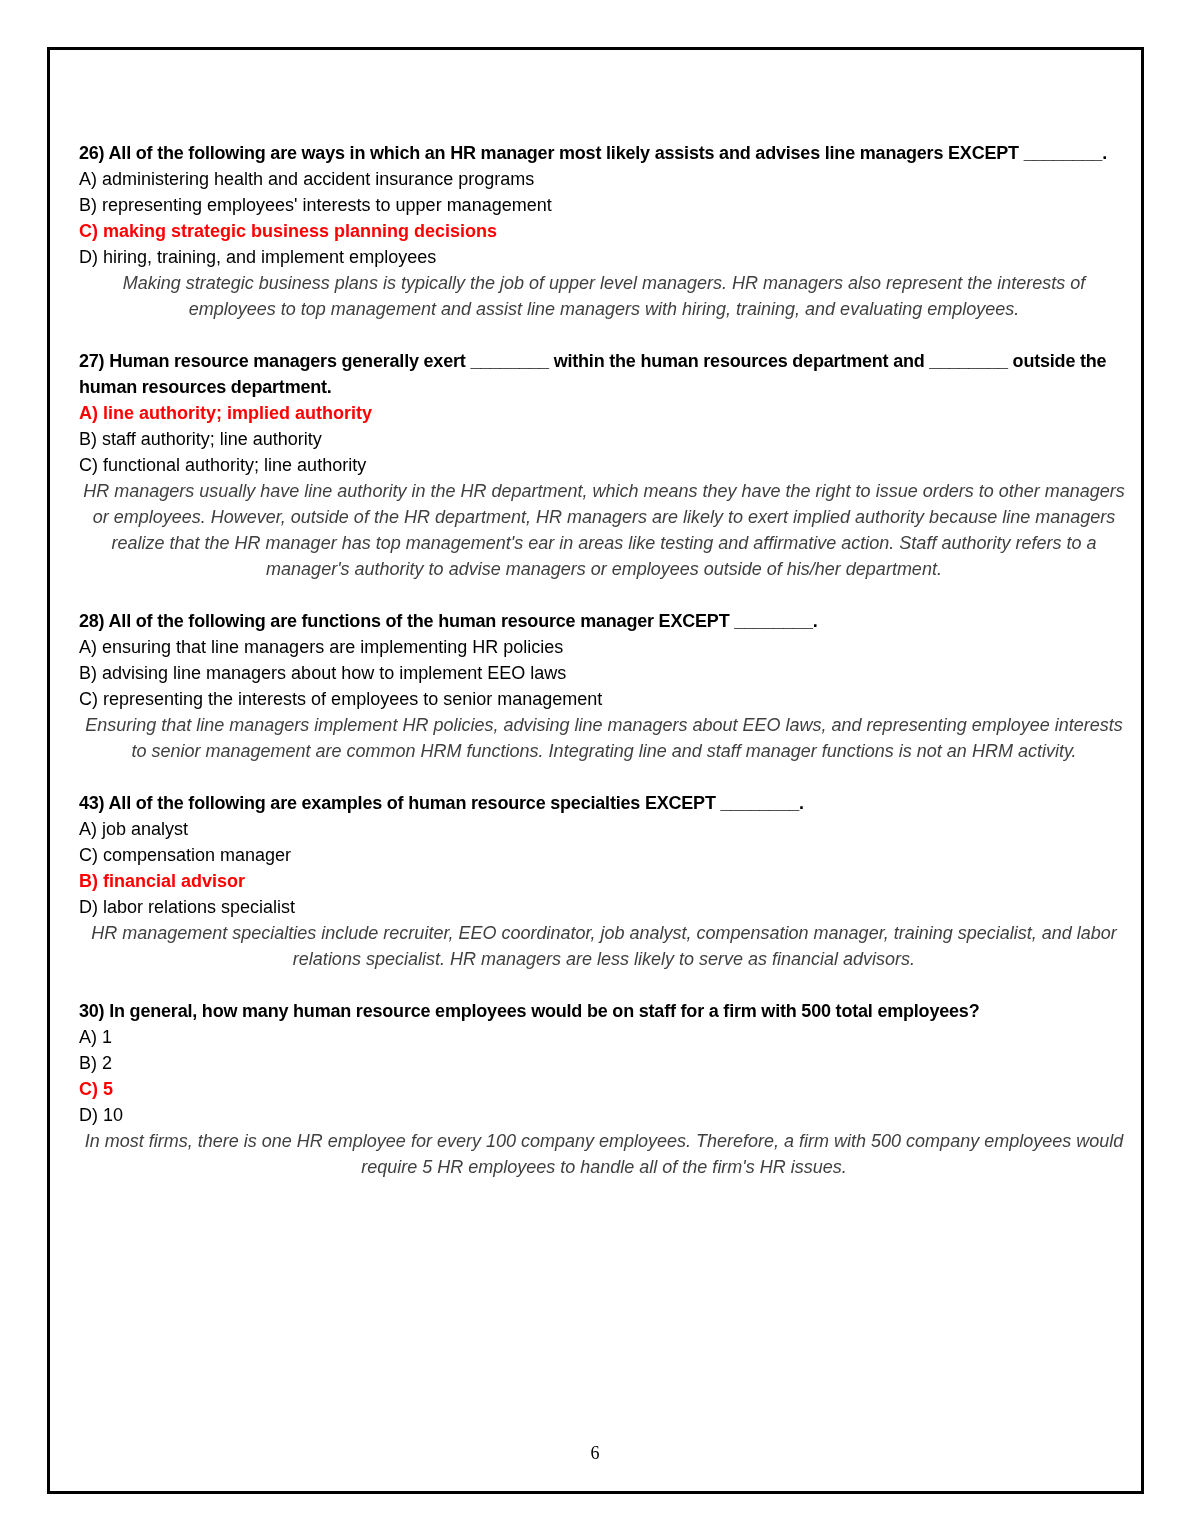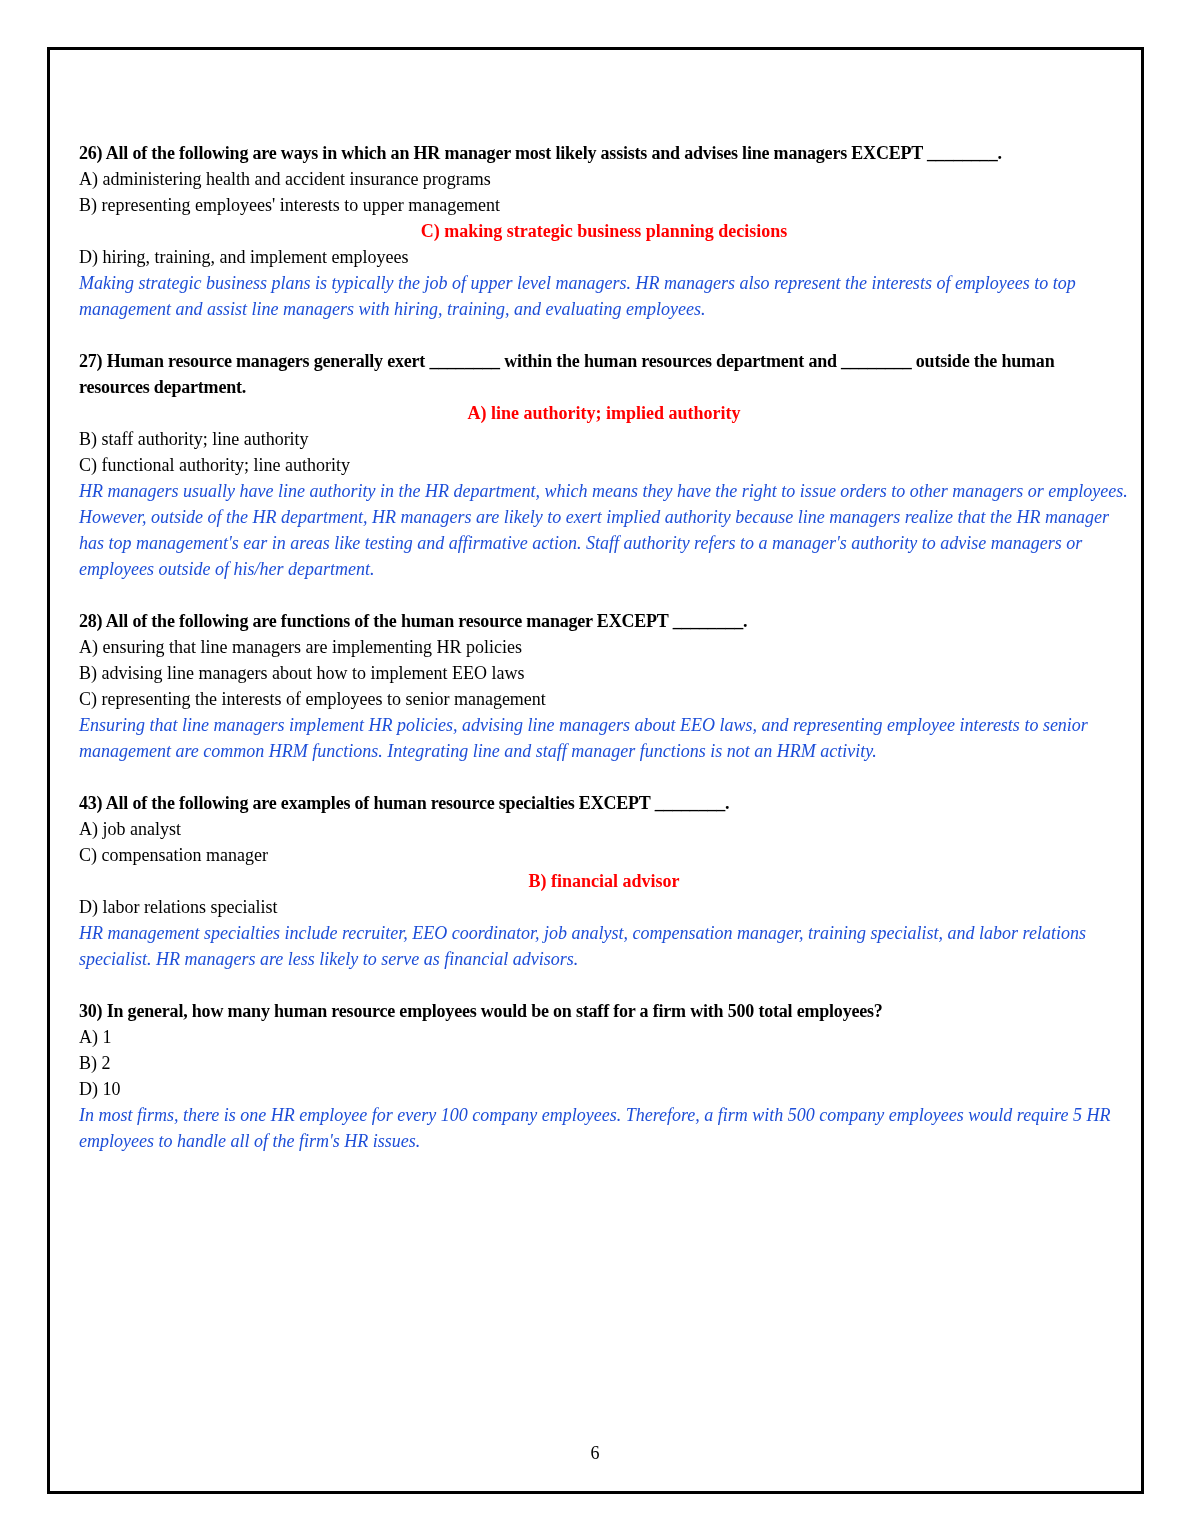--- a/index.html
+++ b/index.html
@@ -6,25 +6,25 @@
   body { width: 1190px; height: 1540px; position: relative; overflow: hidden; }
   .page-border {
     position: absolute; left: 47px; top: 47px; width: 1091px; height: 1441px;
     border: 3px solid #000000;
   }
   .content {
     position: absolute; left: 79px; top: 140px; width: 1050px;
     font-family: "Liberation Sans", "DejaVu Sans", sans-serif;
     font-size: 18px; line-height: 26px; color: #000000;
   }
-  .question { margin-bottom: 26px; font-family: Liberation Serif, serif; }
+  .question { margin-bottom: 26px; }
   .q-stem { font-weight: bold; letter-spacing: -0.2px; }
   .option { }
-  .option.correct { color: #ff0000; font-weight: bold; text-align: center; }
-  .explanation { color: #1d4ed8; font-style: italic; }
+  .option.correct { color: #ff0000; font-weight: bold; }
+  .explanation { color: #404040; font-style: italic; text-align: center; }
   .page-number {
     position: absolute; left: 0; width: 1190px; top: 1443px; text-align: center;
     font-family: "Liberation Serif", "DejaVu Serif", serif; font-size: 18px; color: #000;
   }
 </style>
 </head>
 <body>
 
 <div class="page-border"></div>
 
@@ -61,19 +61,20 @@
     <div class="option">C) compensation manager</div>
     <div class="option correct">B) financial advisor</div>
     <div class="option">D) labor relations specialist</div>
     <div class="explanation">HR management specialties include recruiter, EEO coordinator, job analyst, compensation manager, training specialist, and labor relations specialist. HR managers are less likely to serve as financial advisors.</div>
   </div>
 
   <div class="question">
     <div class="q-stem">30) In general, how many human resource employees would be on staff for a firm with 500 total employees?</div>
     <div class="option">A) 1</div>
     <div class="option">B) 2</div>
+    <div class="option correct">C) 5</div>
     <div class="option">D) 10</div>
     <div class="explanation">In most firms, there is one HR employee for every 100 company employees. Therefore, a firm with 500 company employees would require 5 HR employees to handle all of the firm's HR issues.</div>
   </div>
 
 </div>
 
 <div class="page-number">6</div>
 
 </body></html>

